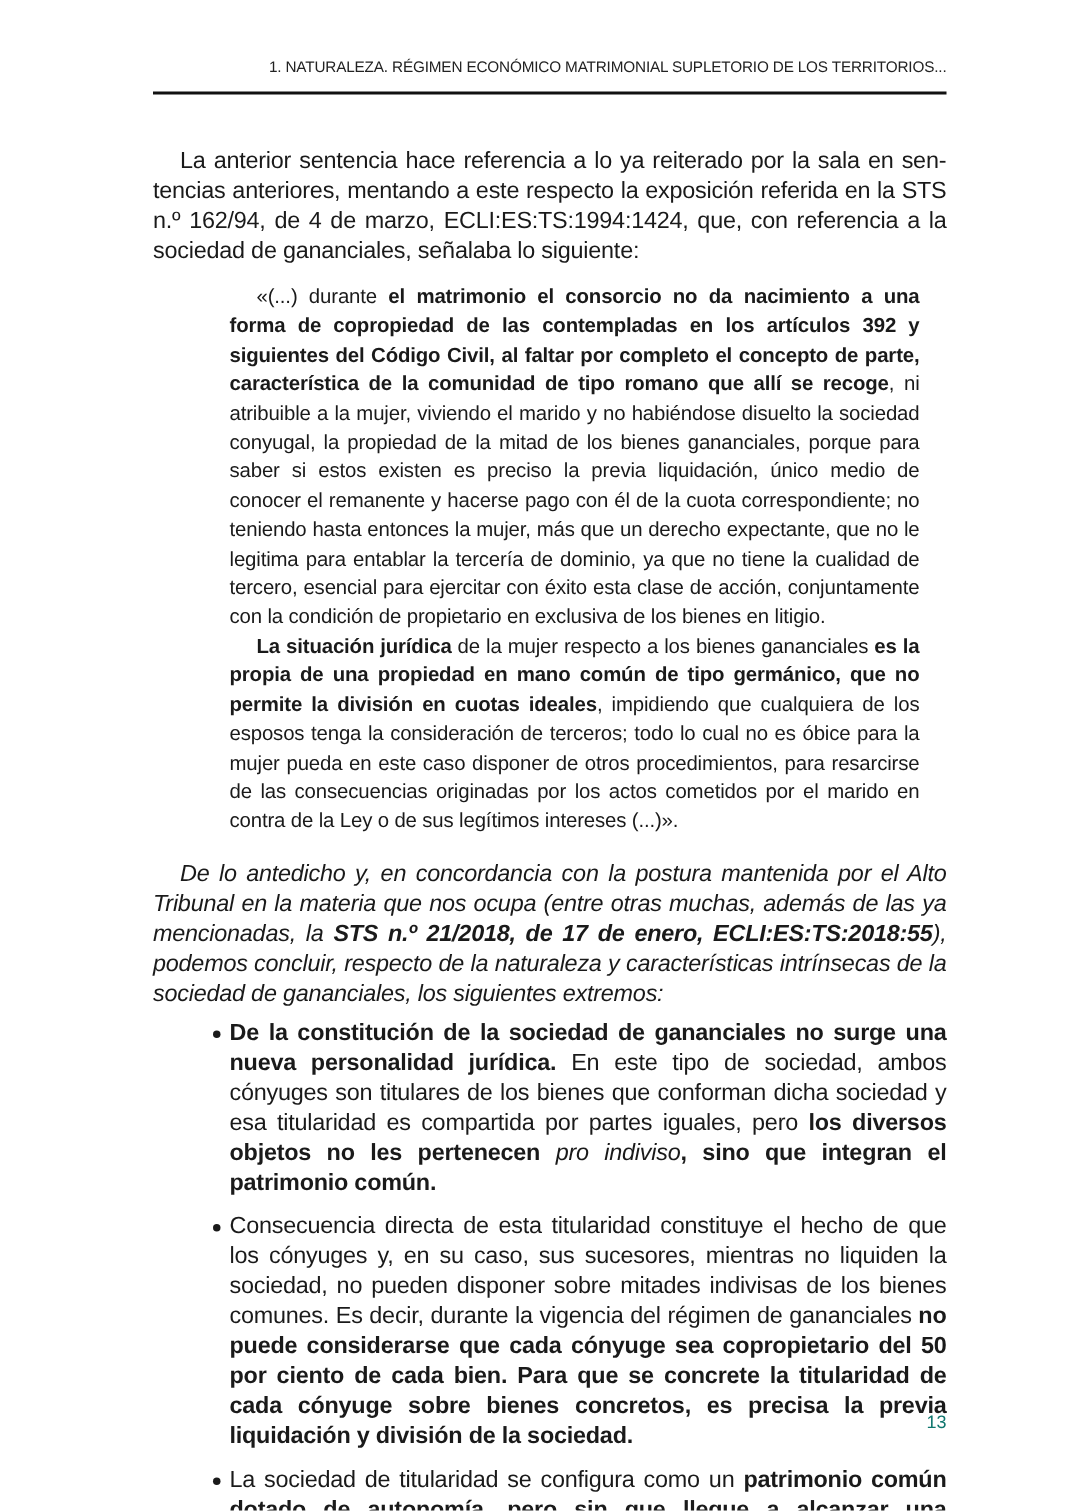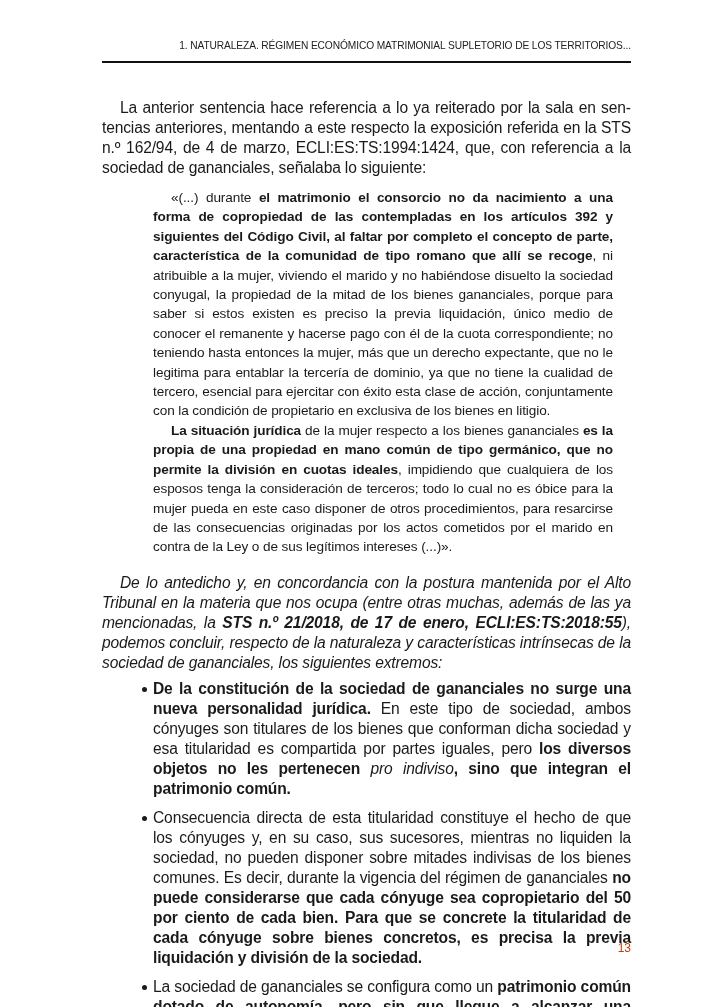--- a/index.html
+++ b/index.html
@@ -27,21 +27,21 @@
   .p2 { margin-top: 10px !important; font-style: italic; }
   ul.bullets { list-style: none; margin: 6px 0 0 0; padding: 0 0 0 51px; }
   ul.bullets li { position: relative; margin: 0 0 9px 0; }
   ul.bullets li .dot {
     position: absolute; left: -11px; top: 8px; width: 5px; height: 5px; border-radius: 50%; background: #1a1a1a;
   }
   b { font-weight: bold; }
   i { font-style: italic; }
   .page-number {
     position: absolute; left: 598px; top: 941px; width: 33px; text-align: right;
-    font-family: "Liberation Sans", sans-serif; font-size: 12px; color: #c2410c;
+    font-family: "Liberation Sans", sans-serif; font-size: 12px; color: #0f766e;
   }
 </style>
 </head>
 <body>
 
 <div class="page">
   <div class="running-head">1. NATURALEZA. RÉGIMEN ECONÓMICO MATRIMONIAL SUPLETORIO DE LOS TERRITORIOS...</div>
   <div class="head-rule"></div>
 
   <div class="body-text">
@@ -58,19 +58,19 @@
       <li>
         <span class="dot"></span>
         <span><b>De la constitución de la sociedad de gananciales no surge una nue­va personalidad jurídica.</b><span> En este tipo de sociedad, ambos cónyuges son titulares de los bienes que conforman dicha sociedad y esa titula­ridad es compartida por partes iguales, pero </span><b>los diversos objetos no les pertenecen </b><i>pro indiviso</i><b>, sino que integran el patrimonio común.</b></span>
       </li>
       <li>
         <span class="dot"></span>
         <span><span>Consecuencia directa de esta titularidad constituye el hecho de que los cónyuges y, en su caso, sus sucesores, mientras no liquiden la sociedad, no pueden disponer sobre mitades indivisas de los bienes comunes. Es decir, durante la vigencia del régimen de gananciales </span><b>no puede considerarse que cada cónyuge sea copropietario del 50 por ciento de cada bien. Para que se concrete la titularidad de cada cónyuge sobre bienes concretos, es precisa la previa liquidación y división de la sociedad.</b></span>
       </li>
       <li>
         <span class="dot"></span>
-        <span><span>La sociedad de gananciales se configura como un </span><b>patrimonio común dotado de autonomía, pero sin que llegue a alcanzar una personali­dad jurídica propia capaz de contraer deudas como tal y por sí</b></span>
+        <span><span>La sociedad de titularidad se configura como un </span><b>patrimonio común dotado de autonomía, pero sin que llegue a alcanzar una personali­dad jurídica propia capaz de contraer deudas como tal y por sí</b></span>
       </li>
     </ul>
   </div>
 
   <div class="page-number">13</div>
 </div>
 
 </body></html>

